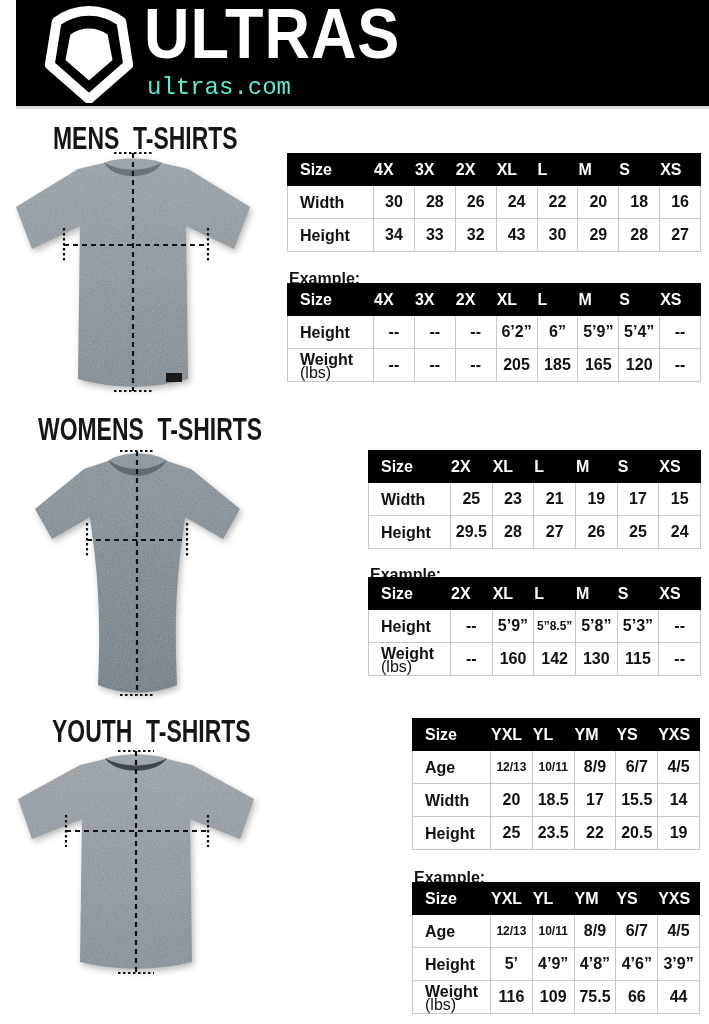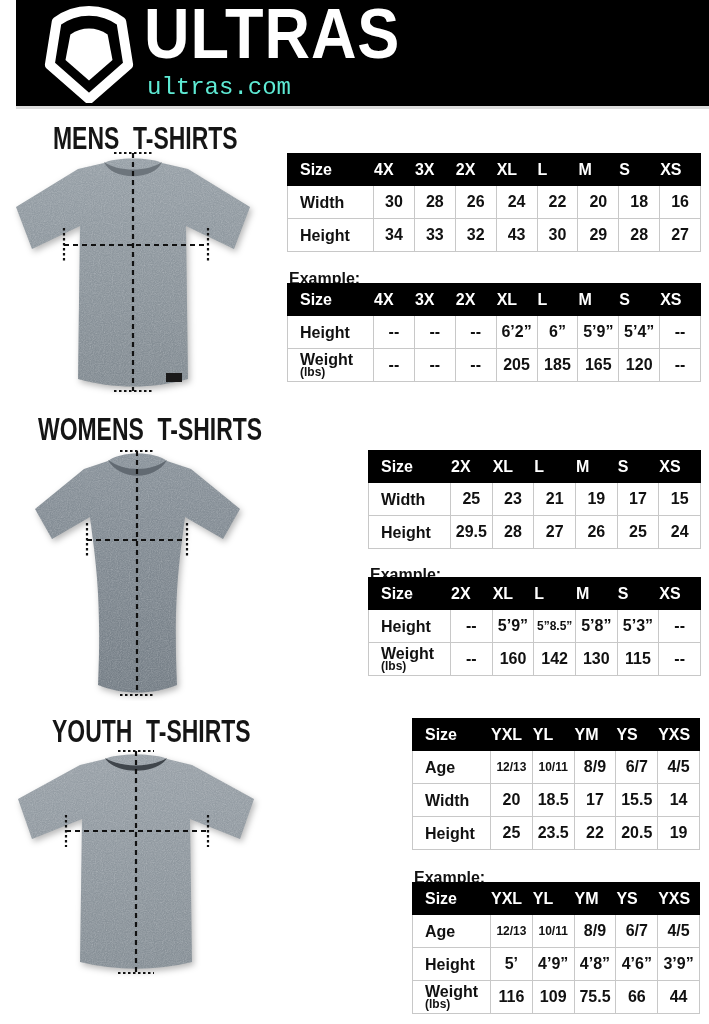--- a/index.html
+++ b/index.html
@@ -38,21 +38,21 @@
   .pos-youth-size{top:718px;}  .pos-youth-ex{top:882px;}
 
   .tbl thead th{background:#000;color:#fff;border:1px solid #000;font-size:16px;
                 font-weight:bold;height:31px;text-align:left;padding:0;}
   .tbl thead th:first-child{text-align:left;padding-left:12px;margin-top:9px;}
   .tbl tbody th{border:1px solid #c8c8c8;font-size:16px;font-weight:bold;text-align:left;
                 padding:0 0 0 12px;height:32px;line-height:15px;}
   .tbl tbody td{border:1px solid #c8c8c8;font-size:16px;font-weight:bold;text-align:center;
                 padding:0;height:32px;}
   .tbl tbody td.small{font-size:12px;}
-  .tbl .sub{font-size:12px;line-height:11px;font-weight:bold;}
+  .tbl .sub{font-size:16px;line-height:11px;font-weight:normal;}
   col.label-col-86{width:86px;} col.label-col-82{width:82px;} col.label-col-78{width:78px;}
 
   
   .shirt{position:absolute;}
   .sh-mens{left:8px;top:149px;width:250px;height:246px;}
   .sh-womens{left:25px;top:445px;width:225px;height:256px;}
   .sh-youth{left:10px;top:747px;width:252px;height:232px;}
   .shirtbase{filter:drop-shadow(2px 3px 3px rgba(0,0,0,0.28));}
 </style>
 </head>

